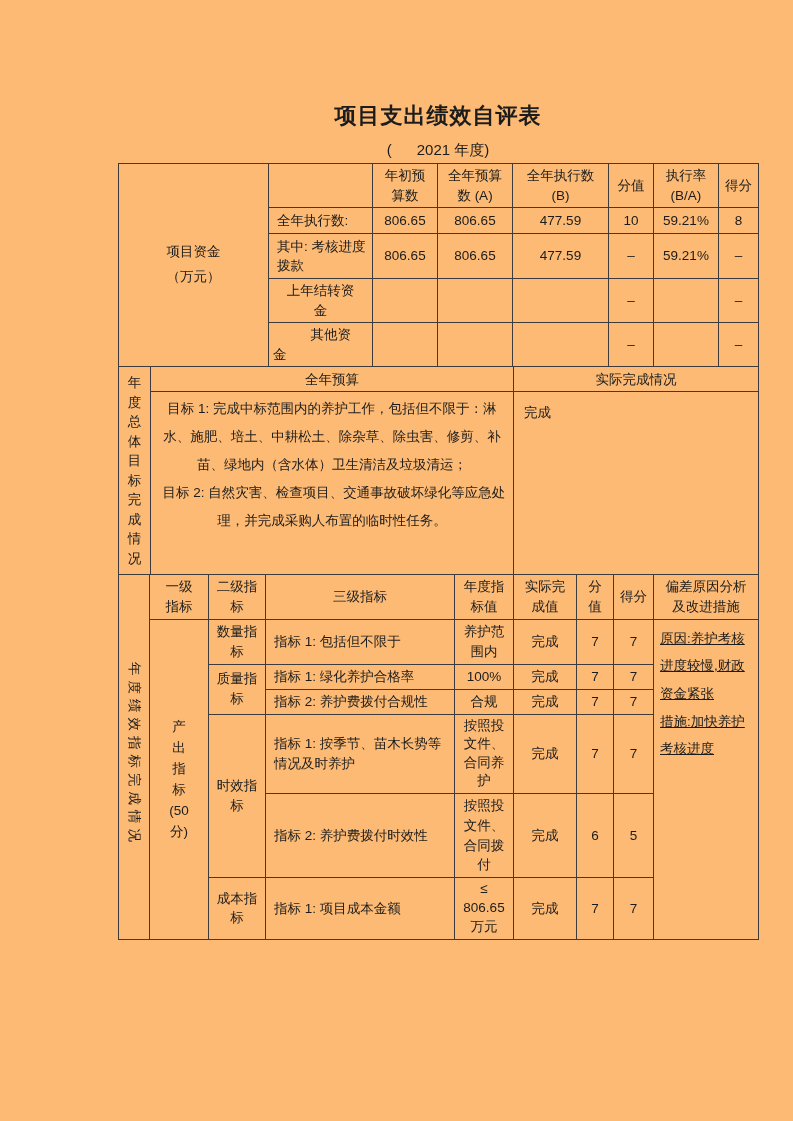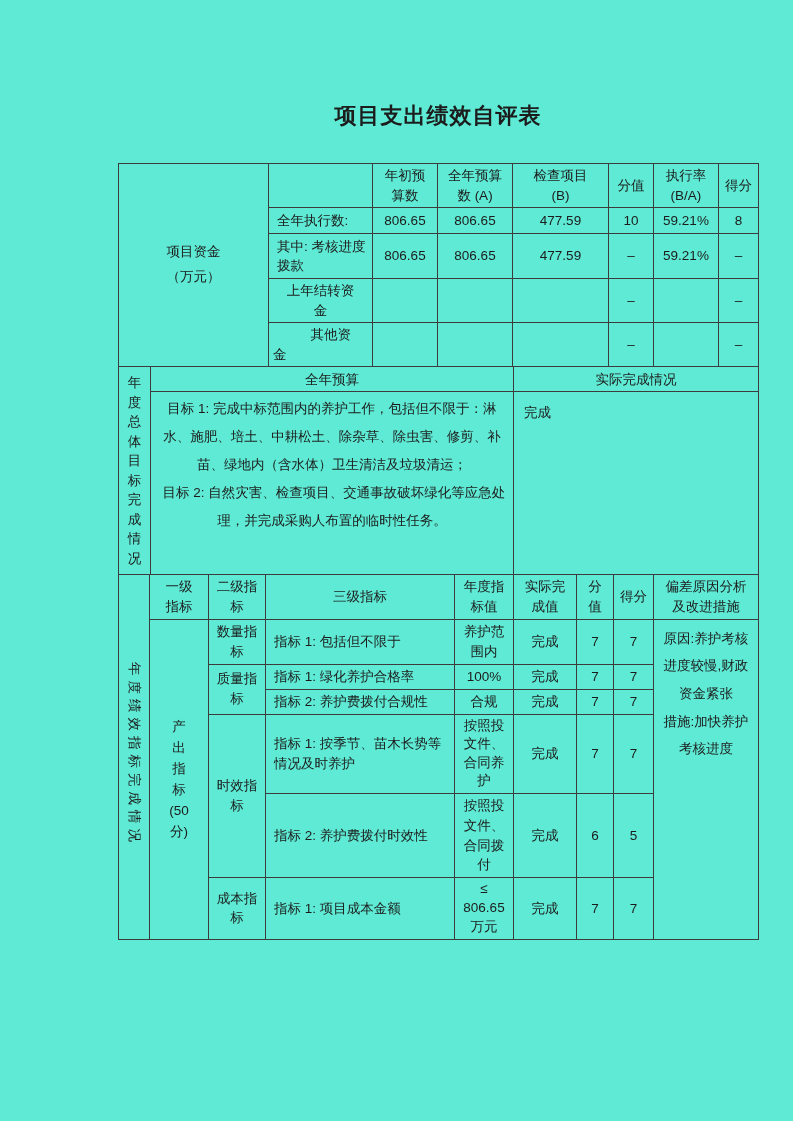--- a/index.html
+++ b/index.html
@@ -2,21 +2,21 @@
 <html><head>
 <meta charset="utf-8">
 <style>
   * { box-sizing: border-box; }
   html,body { margin:0; padding:0; }
   body {
     width:793px; height:1121px; background:#ffffff;
     font-family:"Liberation Sans","DejaVu Sans",sans-serif;
     color:#1c1c1c;
   }
-  .sheet { position:relative; width:793px; height:1121px; background:#5eead4; overflow:hidden; }
+  .sheet { position:relative; width:793px; height:1121px; background:#fdba74; overflow:hidden; }
   .doc-title {
     position:absolute; top:101px; left:118px; width:640px;
     text-align:center; font-size:22px; font-weight:bold; letter-spacing:1px;
   }
   .doc-subtitle {
     position:absolute; top:141px; left:118px; width:640px;
     text-align:center; font-size:15px; white-space:pre;
   }
   .doc { position:absolute; left:118px; top:163px; width:640px; }
   table { border-collapse:collapse; table-layout:fixed; width:640px; }
@@ -24,34 +24,35 @@
   td {
     border:1px solid #3c3c3c; font-size:13.5px; line-height:1.45;
     text-align:center; vertical-align:middle; padding:2px 4px;
     overflow:hidden; word-break:break-all;
   }
   .pre { white-space:pre-line; }
   .pw  { white-space:pre-wrap; }
   .left { text-align:left; padding-left:8px; }
   .goal-text { text-align:center; line-height:2.07; padding:3px 7px; vertical-align:top; white-space:pre-wrap; }
   .goal-actual { text-align:left; vertical-align:top; padding:7px 10px; line-height:2; }
-  .dev-cell { text-align:center; vertical-align:top; padding:5px 6px; line-height:2.05; white-space:pre-line; }
+  .dev-cell { text-align:left; vertical-align:top; padding:5px 6px; line-height:2.05; white-space:pre-line;text-decoration:underline; }
   .stack { line-height:19.5px; }
   .stack2 { line-height:21px; }
   .funds-label { line-height:1.85; }
   .rot {
     display:inline-block; writing-mode:vertical-rl; text-orientation:sideways;
     letter-spacing:5px; font-size:13.5px; white-space:nowrap; line-height:1;
   }
 </style>
 </head>
 <body>
 
 <div class="sheet">
   <div class="doc-title">项目支出绩效自评表</div>
+  <div class="doc-subtitle">(      2021 年度)</div>
 
   <div class="doc">
 
 
     <table>
       <colgroup>
           <col style="width:150px">
           <col style="width:104px">
           <col style="width:65px">
           <col style="width:75px">
@@ -62,21 +63,21 @@
         </colgroup>
       <tbody>
           <tr style="height:42px">
         <td rowspan="5" class="pre funds-label">项目资金
 （万元）</td>
         <td></td>
         <td class="pre">年初预
 算数</td>
         <td class="pre">全年预算
 数 (A)</td>
-        <td class="pre">检查项目
+        <td class="pre">全年执行数
 (B)</td>
         <td>分值</td>
         <td class="pre">执行率
 (B/A)</td>
         <td>得分</td>
       </tr>
       <tr style="height:26px">
         <td class="left">全年执行数:</td>
         <td>806.65</td>
         <td>806.65</td>

